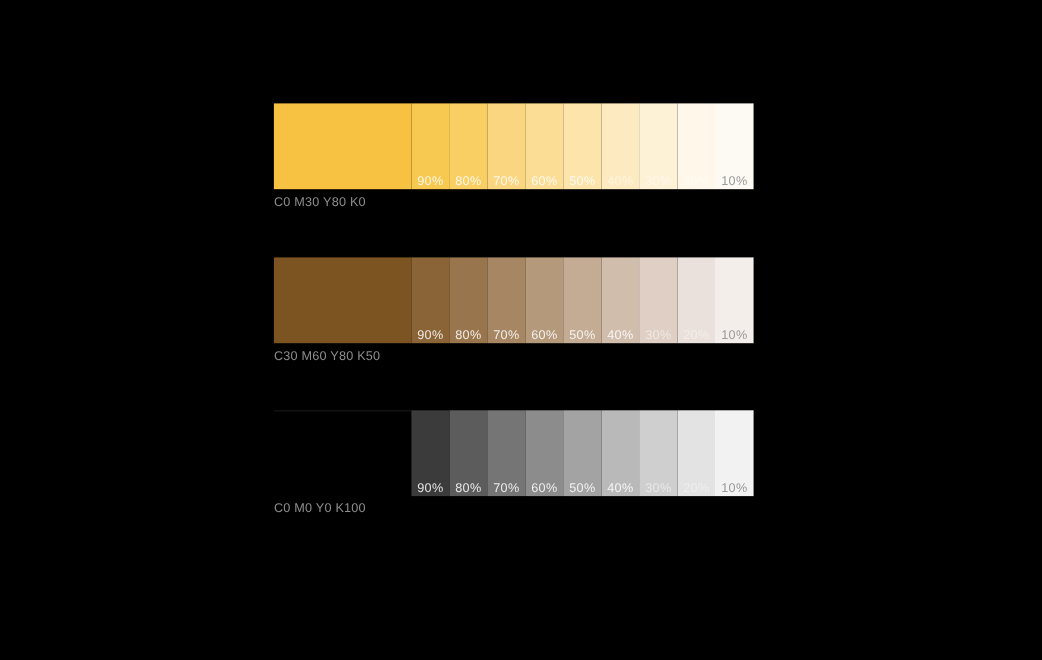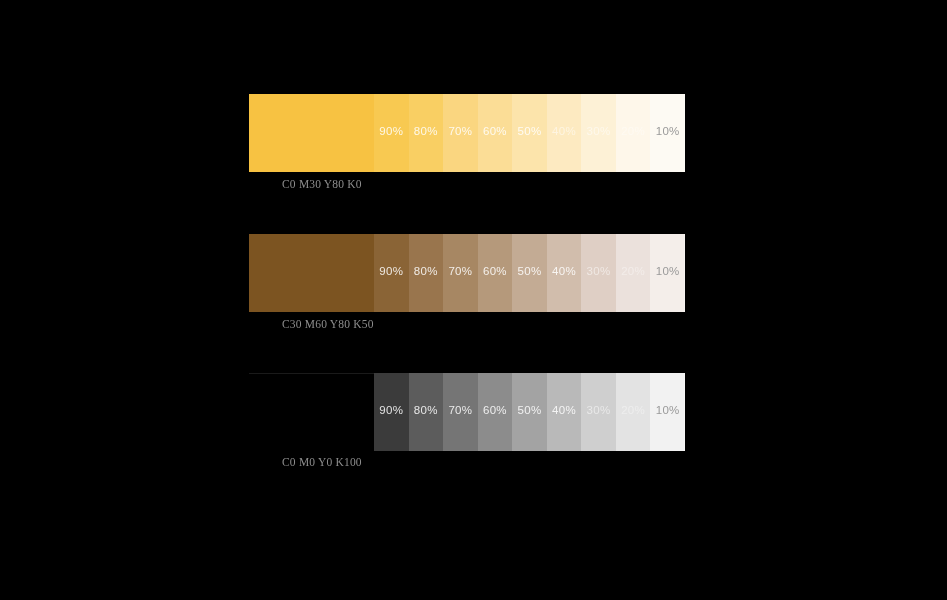--- a/index.html
+++ b/index.html
@@ -33,21 +33,21 @@
     height: 78px;
     width: 436px;
     box-sizing: border-box;
   }
 
   .swatch {
     position: relative;
     height: 100%;
     box-sizing: border-box;
     display: flex;
-    align-items: center;
+    align-items: flex-end;
     justify-content: center;
   }
 
   
   .swatch.base {
     flex: 0 0 125px;
   }
 
   .swatch.tint {
     flex: 0 0 34.56px;
@@ -73,26 +73,25 @@
   }
 
   .swatch-label.dim-dark {
     color: #9a9a9a;
     opacity: 1;
   }
 
   .ramp-caption {
     position: absolute;
     left: 0;
-    font-family: Liberation Serif, serif;
+    font-family: Liberation Sans, sans-serif;
     font-size: 11.5px;
     letter-spacing: 0.2px;
     color: #8d8d8d;
     white-space: nowrap;
-    margin-left: 33px;
   }
 
   
   .ramp-edge {
     position: absolute;
     pointer-events: none;
     top: 0;
     right: 0;
     width: 1px;
     height: 100%;

